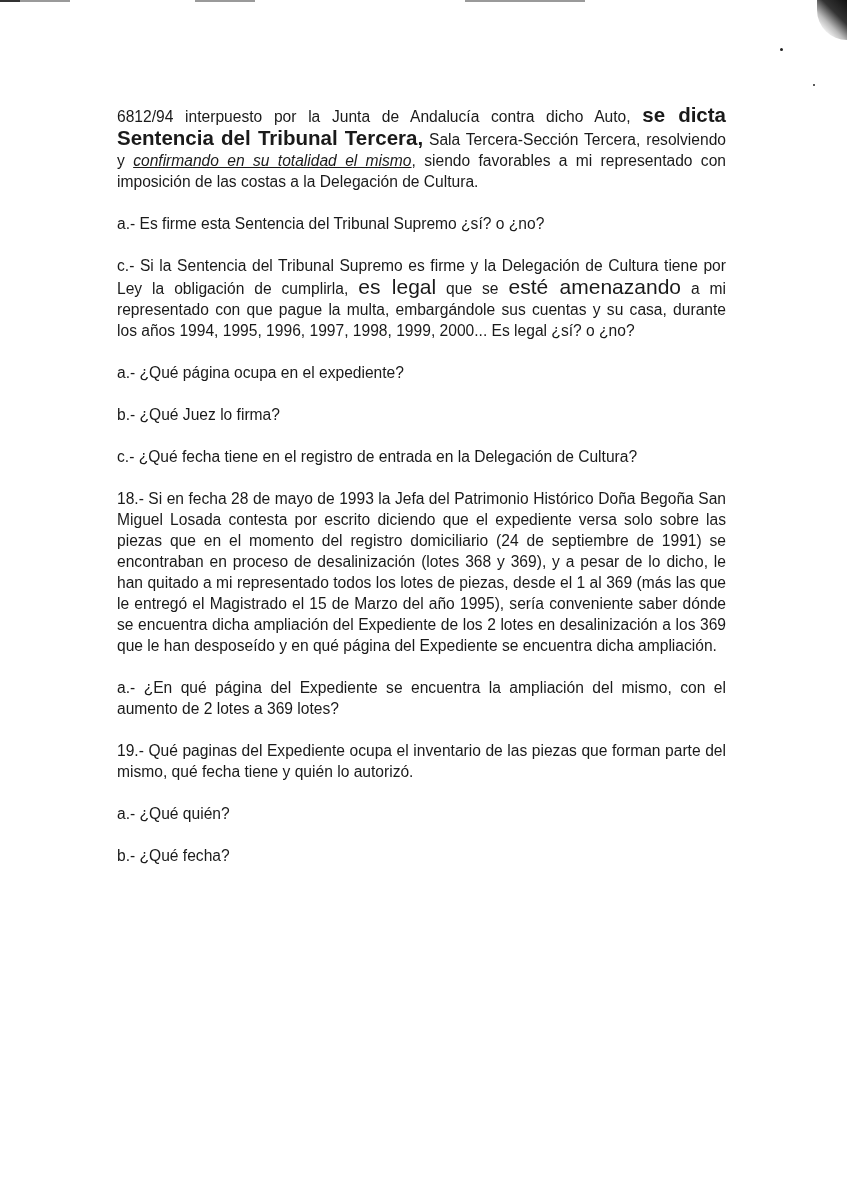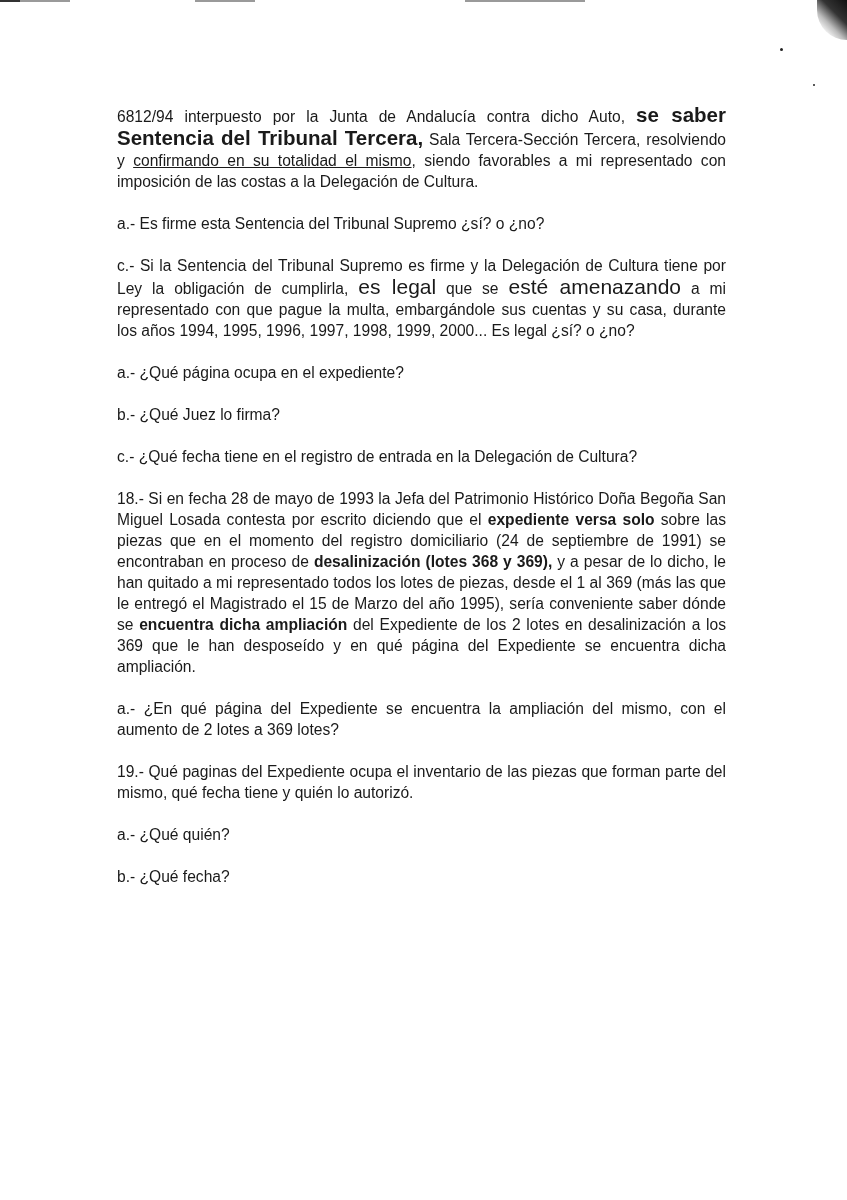--- a/index.html
+++ b/index.html
@@ -16,38 +16,38 @@
     }
     .speck { position: absolute; width: 3px; height: 3px; background: #222; border-radius: 50%; }
     .page {
       position: absolute; left: 117px; top: 104px; width: 609px;
       font-size: 15.6px; line-height: 21px;
     }
     .para { margin: 0 0 21px 0; text-align: justify; }
     .para.tight { margin-bottom: 0; }
     .big { font-size: 20.5px; font-weight: bold; }
     .big-normal { font-size: 21px; }
-    .b { font-weight: bold; }
-    .u { text-decoration: underline; }
+    .b { font-weight: normal; }
+    .u { text-decoration: underline; font-style: italic; }
   </style>
 </head>
 <body>
 
 <div class="scan-top" style="left:0;width:20px;background:#333;"></div>
 <div class="scan-top" style="left:20px;width:50px;"></div>
 <div class="scan-top" style="left:195px;width:60px;"></div>
 <div class="scan-top" style="left:465px;width:120px;"></div>
 <div class="scan-corner"></div>
 <div class="speck" style="left:780px;top:48px;"></div>
 <div class="speck" style="left:813px;top:84px;width:2px;height:2px;"></div>
 
 <div class="page">
 
   <p class="para">
-    <span>6812/94 interpuesto por la Junta de Andalucía contra dicho Auto, </span><span class="big">se saber</span>
+    <span>6812/94 interpuesto por la Junta de Andalucía contra dicho Auto, </span><span class="big">se dicta</span>
     <span class="big">Sentencia del Tribunal Tercera,</span><span> Sala Tercera-Sección Tercera, resolviendo y </span><span class="u">confirmando en su totalidad el mismo</span><span>, siendo favorables a mi representado con imposición de las costas a la Delegación de Cultura.</span>
   </p>
 
   <p class="para">a.- Es firme esta Sentencia del Tribunal Supremo ¿sí? o ¿no?</p>
 
 
   <p class="para">
     <span>c.- Si la Sentencia del Tribunal Supremo es firme y la Delegación de Cultura tiene por Ley la obligación de cumplirla, </span><span class="big-normal">es legal</span><span> que se </span><span class="big-normal">esté amenazando</span><span> a mi representado con que pague la multa, embargándole sus cuentas y su casa, durante los años 1994, 1995, 1996, 1997, 1998, 1999, 2000... Es legal ¿sí? o ¿no?</span>
   </p>
 

